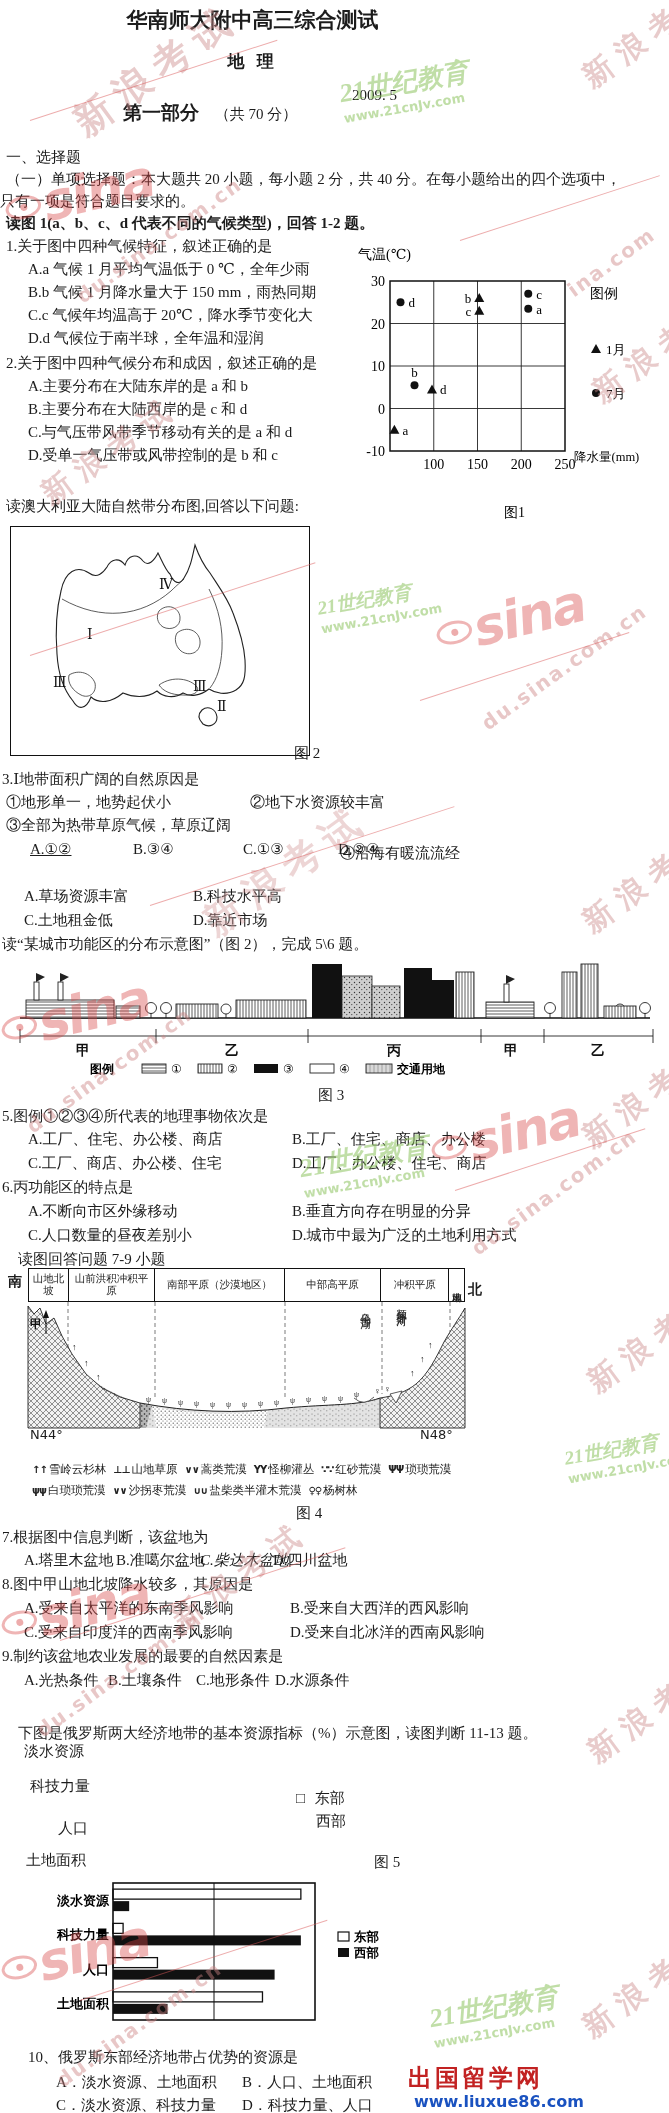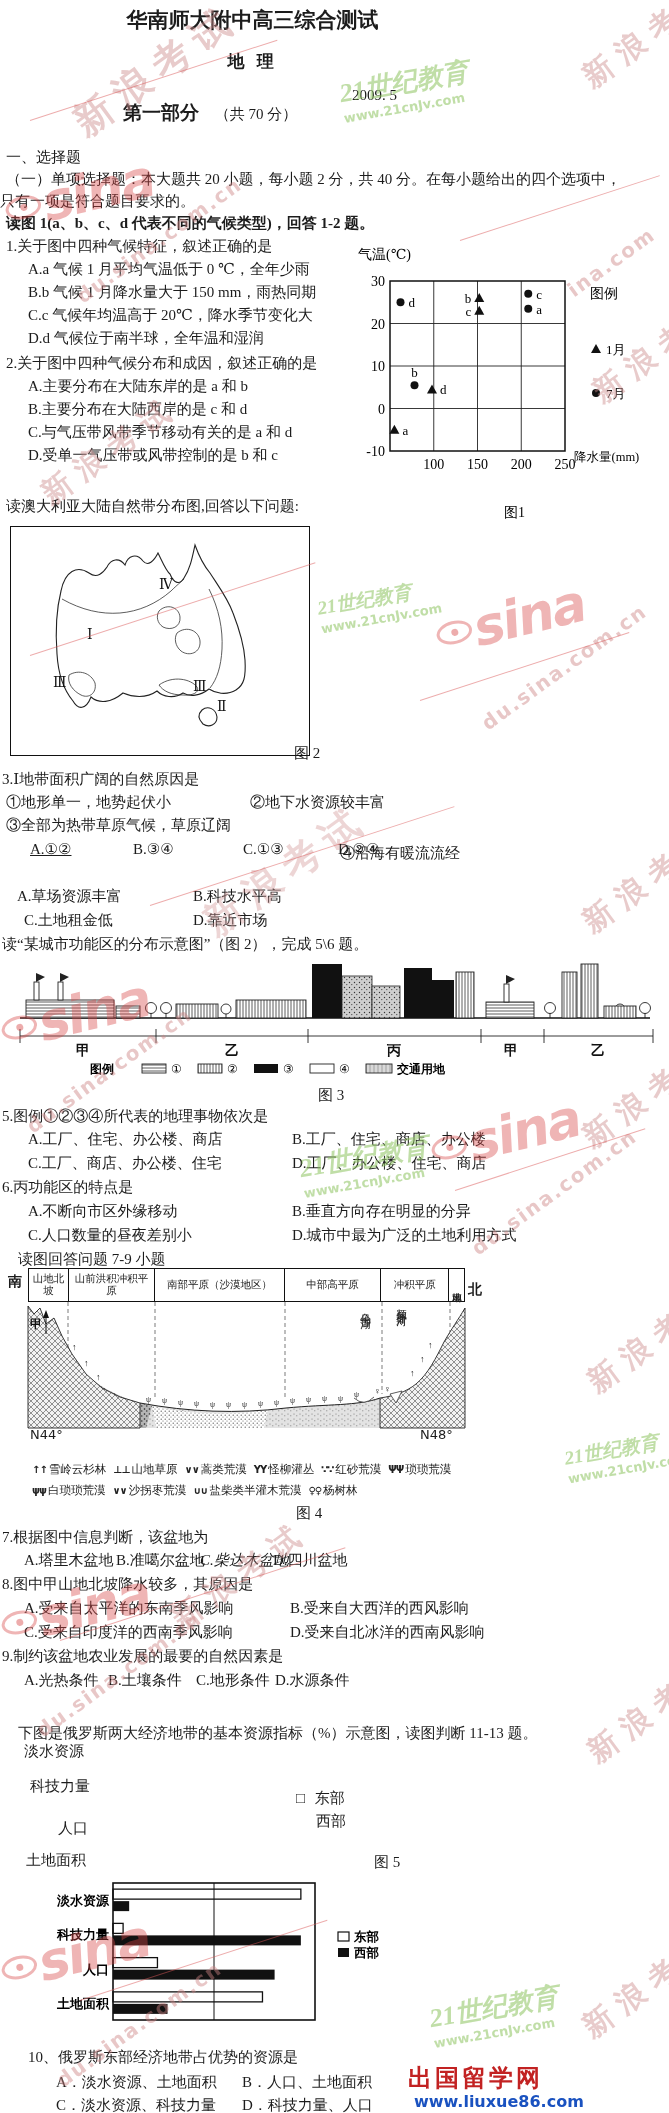--- a/index.html
+++ b/index.html
@@ -149,21 +149,21 @@
 
   <div class="t" style="left:2px;top:770px;">3.Ⅰ地带面积广阔的自然原因是</div>
   <div class="t" style="left:6px;top:793px;">①地形单一，地势起伏小</div>
   <div class="t" style="left:250px;top:793px;">②地下水资源较丰富</div>
   <div class="t" style="left:6px;top:816px;">③全部为热带草原气候，草原辽阔</div>
   <div class="t" style="left:340px;top:816px;margin-top:28px;">④沿海有暖流流经</div>
   <div class="t" style="left:30px;top:840px;text-decoration:underline;">A.①②</div>
   <div class="t" style="left:133px;top:840px;">B.③④</div>
   <div class="t" style="left:243px;top:840px;">C.①③</div>
   <div class="t" style="left:338px;top:840px;">D.②④</div>
-  <div class="t" style="left:17px;top:887px;">A.草场资源丰富</div>
+  <div class="t" style="left:24px;top:887px;">A.草场资源丰富</div>
   <div class="t" style="left:193px;top:887px;">B.科技水平高</div>
   <div class="t" style="left:24px;top:911px;">C.土地租金低</div>
   <div class="t" style="left:193px;top:911px;">D.靠近市场</div>
 
   <div class="t" style="left:2px;top:935px;">读“某城市功能区的分布示意图”（图 2），完成 5\6 题。</div>
   <svg id="fig3-svg" width="650" height="128" viewBox="0 0 650 128">
     <defs>
       <pattern id="p-hs" width="4" height="3" patternUnits="userSpaceOnUse">
           <rect width="4" height="3" fill="#fff"></rect>
           <line x1="0" y1="1" x2="4" y2="1" stroke="#333" stroke-width="0.8"></line>

